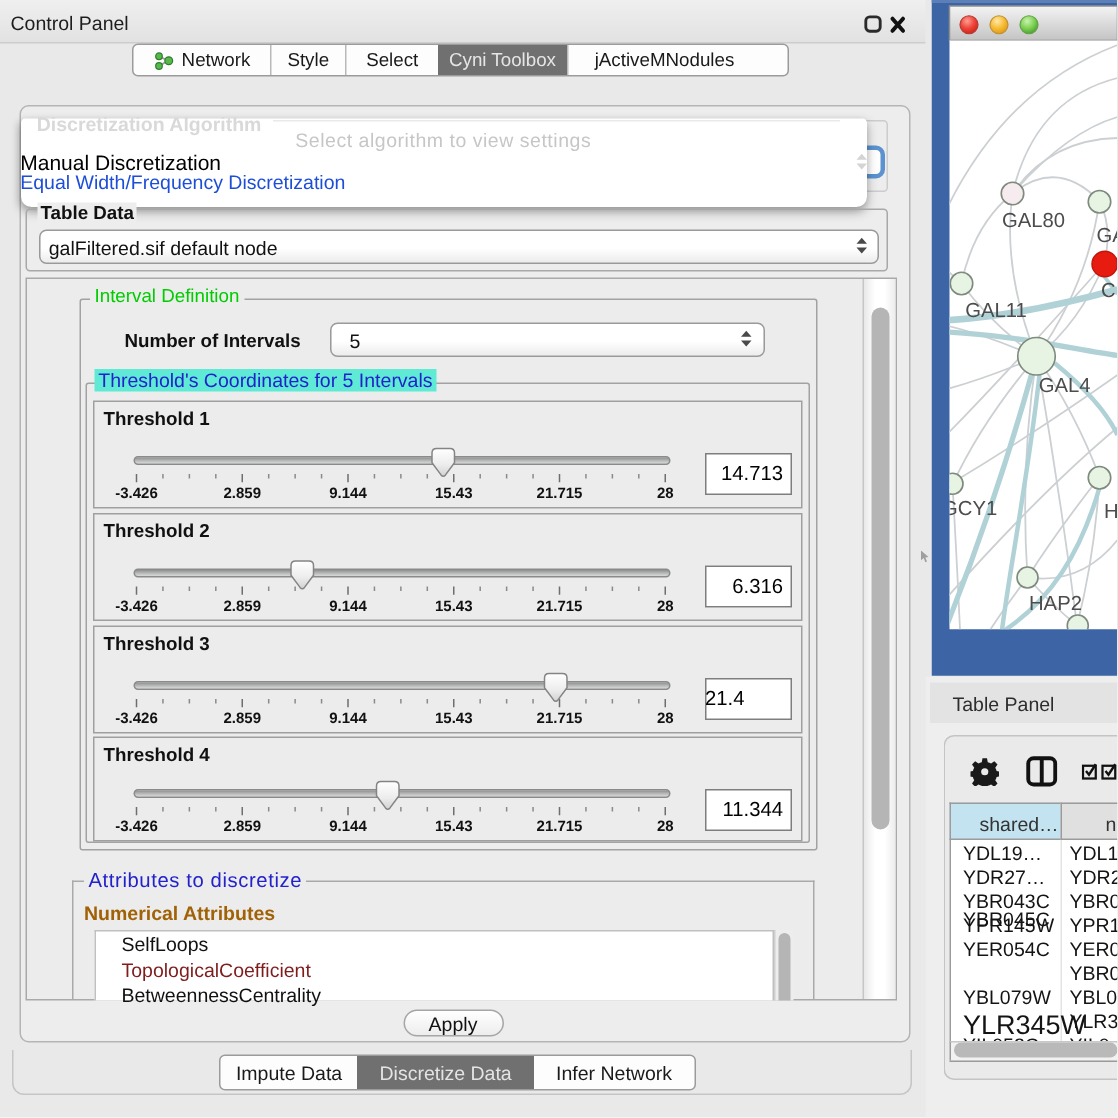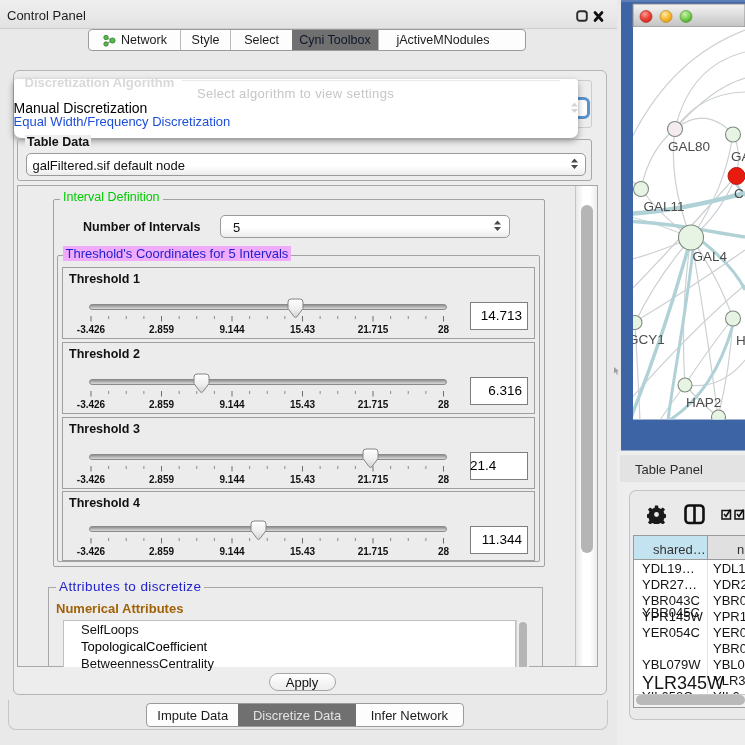--- a/index.html
+++ b/index.html
@@ -19,21 +19,21 @@
 <div class="ab" style="left:13px;top:70px;width:594px;height:625px;background:#ededed;border:1px solid #b5b5b5;border-radius:6px;"></div>
 <div class="ab" style="left:88px;top:29px;width:438px;height:22px;background:#fdfdfd;border:1px solid #9b9b9b;border-radius:4px;overflow:hidden;display:flex;font-size:12.5px;color:#1a1a1a;">
       <div style="width:92px;display:flex;align-items:center;justify-content:center;border-right:1px solid #b9b9b9;"><svg width="15" height="15" viewBox="0 0 15 15" style="margin-right:4px;">
           <path d="M4 4.5 L10 7.5 M4 11 L10 7.5" stroke="#9a9a9a" stroke-width="1.2" fill="none"></path>
           <circle cx="4" cy="4.5" r="2.2" fill="#57b947" stroke="#2e7d32" stroke-width="0.8"></circle>
           <circle cx="4" cy="11" r="2.2" fill="#57b947" stroke="#2e7d32" stroke-width="0.8"></circle>
           <circle cx="10.5" cy="7.5" r="2.6" fill="#57b947" stroke="#2e7d32" stroke-width="0.8"></circle>
         </svg>Network</div>
       <div style="width:50px;display:flex;align-items:center;justify-content:center;border-right:1px solid #b9b9b9;">Style</div>
       <div style="width:61px;display:flex;align-items:center;justify-content:center;">Select</div>
-      <div style="width:86px;display:flex;align-items:center;justify-content:center;background:#707070;color:#0f172a;">Cyni Toolbox</div>
+      <div style="width:86px;display:flex;align-items:center;justify-content:center;background:#707070;color:#e5e5e5;">Cyni Toolbox</div>
       <div style="width:129px;display:flex;align-items:center;justify-content:center;border-left:1px solid #b9b9b9;">jActiveMNodules</div>
     </div>
 <div class="ab" style="left:17px;top:79.5px;width:575px;height:48px;border:1px solid #cccccc;border-radius:3px;"></div>
 <div class="ab" style="left:566px;top:96.5px;width:24px;height:22px;background:#fff;border:3px solid #5b92cf;border-radius:6px;"></div>
 <div class="ab" style="left:13.5px;top:79px;width:564.5px;height:58.5px;background:#ffffff;border-radius:3px 3px 7px 7px;box-shadow:0 3px 7px rgba(0,0,0,0.30), -1px 2px 5px rgba(0,0,0,0.12);"></div>
 <div class="lbl" style="left:24.5px;top:75px;font-size:13px;color:#d9d9d9;font-weight:bold;">Discretization Algorithm</div>
 <div class="ab" style="left:182px;top:79.5px;width:378px;height:1px;background:#e9e9e9;"></div>
 <div class="ab" style="left:13.5px;top:85.5px;width:564px;text-align:center;font-size:13px;letter-spacing:0.35px;color:#c6c6c6;">Select algorithm to view settings</div>
 <svg class="ab" style="left:570px;top:102px" width="9" height="12" viewBox="0 0 9 12">
       <path d="M4.5 0.5 L8 4.5 H1 Z M1 7 H8 L4.5 11 Z" fill="#d4d4d4"></path>
@@ -52,21 +52,21 @@
 <div class="ab" style="left:580.5px;top:205px;width:12px;height:348px;background:#b5b5b5;border-radius:6px;"></div>
 <div class="ab" style="left:52.5px;top:198.5px;width:492.5px;height:368px;border:1px solid #a2a2a2;border-radius:2px;"></div>
 <div class="lbl" style="left:60px;top:189.5px;font-size:12.5px;color:#00cc00;font-weight:normal;"><span style="background:#ececec;padding:0 3px;">Interval Definition</span></div>
 <div class="lbl" style="left:83px;top:219.5px;font-size:12.5px;color:#111;font-weight:bold;">Number of Intervals</div>
 <div class="ab" style="left:219.5px;top:214.5px;width:290.5px;height:23px;background:linear-gradient(#ffffff 55%,#ececec);border:1px solid #9a9a9a;border-radius:5px;"></div>
 <div class="lbl" style="left:233px;top:220px;font-size:13px;color:#111;font-weight:normal;">5</div>
 <svg class="ab" style="left:493px;top:220px" width="9" height="12" viewBox="0 0 9 12">
       <path d="M4.5 0.5 L8 4.5 H1 Z M1 7 H8 L4.5 11 Z" fill="#4a4a4a"></path>
     </svg>
 <div class="ab" style="left:57px;top:254.7px;width:483px;height:307.3px;border:1px solid #a2a2a2;border-radius:2px;"></div>
-<div class="lbl" style="left:62.5px;top:245.8px;font-size:13px;color:#2222cc;font-weight:normal;"><span style="background:#f0abfc;padding:0 3px;text-align:right;">Threshold's Coordinates for 5 Intervals</span></div>
+<div class="lbl" style="left:62.5px;top:245.8px;font-size:13px;color:#2222cc;font-weight:normal;"><span style="background:#5eead4;padding:0 3px;text-align:right;">Threshold's Coordinates for 5 Intervals</span></div>
 <div class="ab" style="left:62px;top:267px;width:473px;height:72px;border:1px solid #9f9f9f;"></div>
 <div class="lbl" style="left:69px;top:271.5px;font-size:12.5px;font-weight:bold;color:#111;">Threshold 1</div>
 <div class="ab" style="left:88.5px;top:304.3px;width:358px;height:5.4px;border-radius:3px;background:linear-gradient(#8f8f8f,#c4c6c6 70%,#d8d8d8);border:0.5px solid #8a8a8a;"></div>
 <svg class="ab" style="left:85px;top:314.5px" width="368" height="8" viewBox="0 0 368 8">
       <line x1="6.0" y1="1" x2="6.0" y2="6.5" stroke="#6e6e6e" stroke-width="1"></line>
       <line x1="23.625" y1="1" x2="23.625" y2="4" stroke="#8a8a8a" stroke-width="1"></line>
       <line x1="41.25" y1="1" x2="41.25" y2="4" stroke="#8a8a8a" stroke-width="1"></line>
       <line x1="58.875" y1="1" x2="58.875" y2="4" stroke="#8a8a8a" stroke-width="1"></line>
       <line x1="76.5" y1="1" x2="76.5" y2="6.5" stroke="#6e6e6e" stroke-width="1"></line>
       <line x1="94.125" y1="1" x2="94.125" y2="4" stroke="#8a8a8a" stroke-width="1"></line>
@@ -234,21 +234,21 @@
       </defs>
       <path d="M1 10.5 L1 4 Q1 1 4 1 L13 1 Q16 1 16 4 L16 10.5 L10 18.6 Q8.5 20.3 7 18.6 Z" fill="url(#tg4)" stroke="#848484" stroke-width="1"></path>
     </svg>
 <div class="ab" style="left:470px;top:525.5px;width:58px;height:28.5px;background:#fff;border:1px solid #7e7e7e;font-family:&quot;Liberation Sans&quot;,sans-serif;"></div>
 <div class="lbl" style="left:470px;top:525.5px;width:52px;height:28.5px;line-height:28.5px;text-align:right;font-size:13.5px;color:#000;">11.344</div>
 <div class="ab" style="left:47.5px;top:587px;width:495px;height:79px;border:1px solid #a9a9a9;border-bottom:none;"></div>
 <div class="lbl" style="left:56px;top:578.5px;font-size:13.5px;color:#2222cc;font-weight:normal;"><span style="background:#ececec;padding:0 3px;letter-spacing:0.4px;">Attributes to discretize</span></div>
 <div class="lbl" style="left:56px;top:600.5px;font-size:13px;color:#a16207;font-weight:bold;">Numerical Attributes</div>
 <div class="ab" style="left:62.5px;top:620px;width:453px;height:46.5px;background:#ffffff;border:1px solid #c0c0c0;border-bottom:none;"></div>
 <div class="lbl" style="left:81px;top:621.5px;font-size:13px;color:#111;font-weight:normal;">SelfLoops</div>
-<div class="lbl" style="left:81px;top:638.5px;font-size:13px;color:#000000;font-weight:normal;">TopologicalCoefficient</div>
+<div class="lbl" style="left:81px;top:638.5px;font-size:13px;color:#7f1d1d;font-weight:normal;">TopologicalCoefficient</div>
 <div class="lbl" style="left:81px;top:655.5px;font-size:13px;color:#111;font-weight:normal;">BetweennessCentrality</div>
 <div class="ab" style="left:515.5px;top:620px;width:13.5px;height:46.5px;background:#ededed;border-left:1px solid #cfcfcf;"></div>
 <div class="ab" style="left:518.5px;top:622px;width:8.5px;height:44.5px;background:#b5b5b5;border-radius:4px 4px 0 0;"></div>
 <div class="ab" style="left:268.5px;top:672.5px;width:67px;height:18px;background:linear-gradient(#ffffff,#ededed);border:1px solid #a6a6a6;border-radius:9px;text-align:center;line-height:17px;font-size:13px;color:#111;">Apply</div>
 <div class="ab" style="left:8px;top:700px;width:600px;height:29.5px;border:1px solid #c5c5c5;border-top:none;border-radius:0 0 8px 8px;"></div>
 <div class="ab" style="left:146px;top:703px;width:318px;height:24px;background:#fdfdfd;border:1px solid #9b9b9b;border-radius:4px;overflow:hidden;display:flex;font-size:13px;color:#1a1a1a;">
       <div style="width:92px;display:flex;align-items:center;justify-content:center;">Impute Data</div>
       <div style="width:118px;display:flex;align-items:center;justify-content:center;background:#707070;color:#e4e4e4;">Discretize Data</div>
       <div style="width:108px;display:flex;align-items:center;justify-content:center;">Infer Network</div>
     </div>

